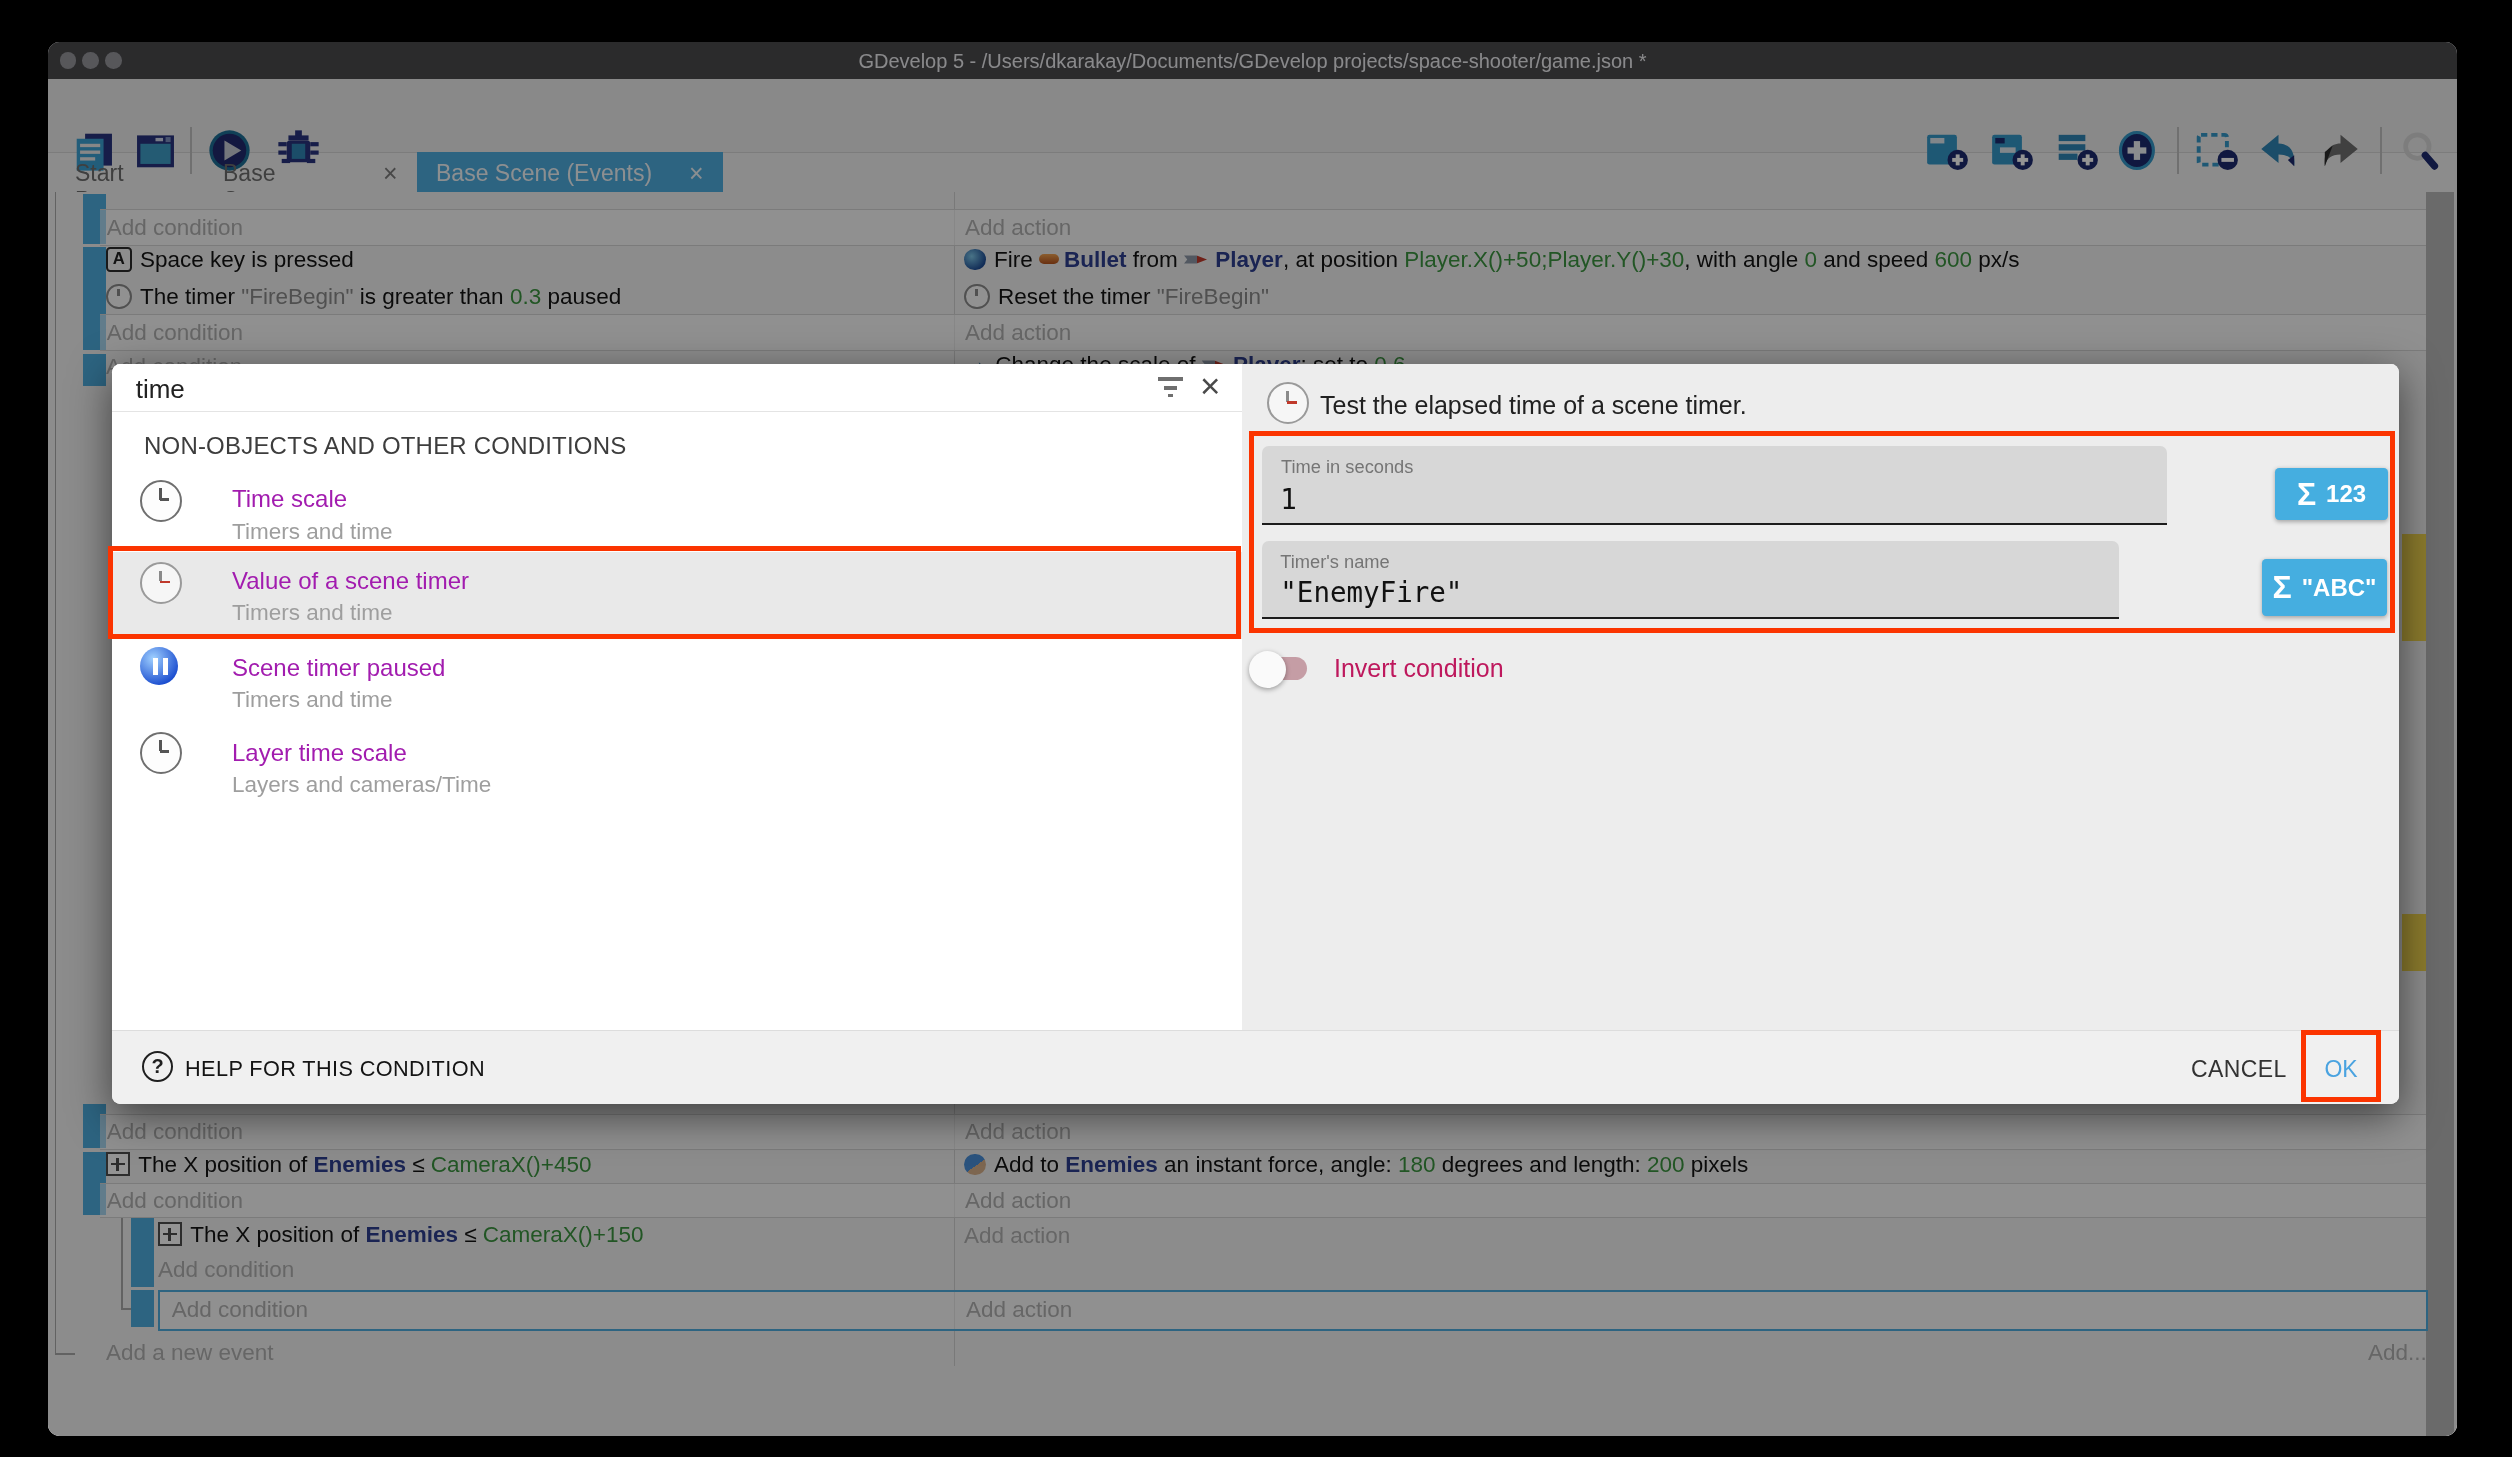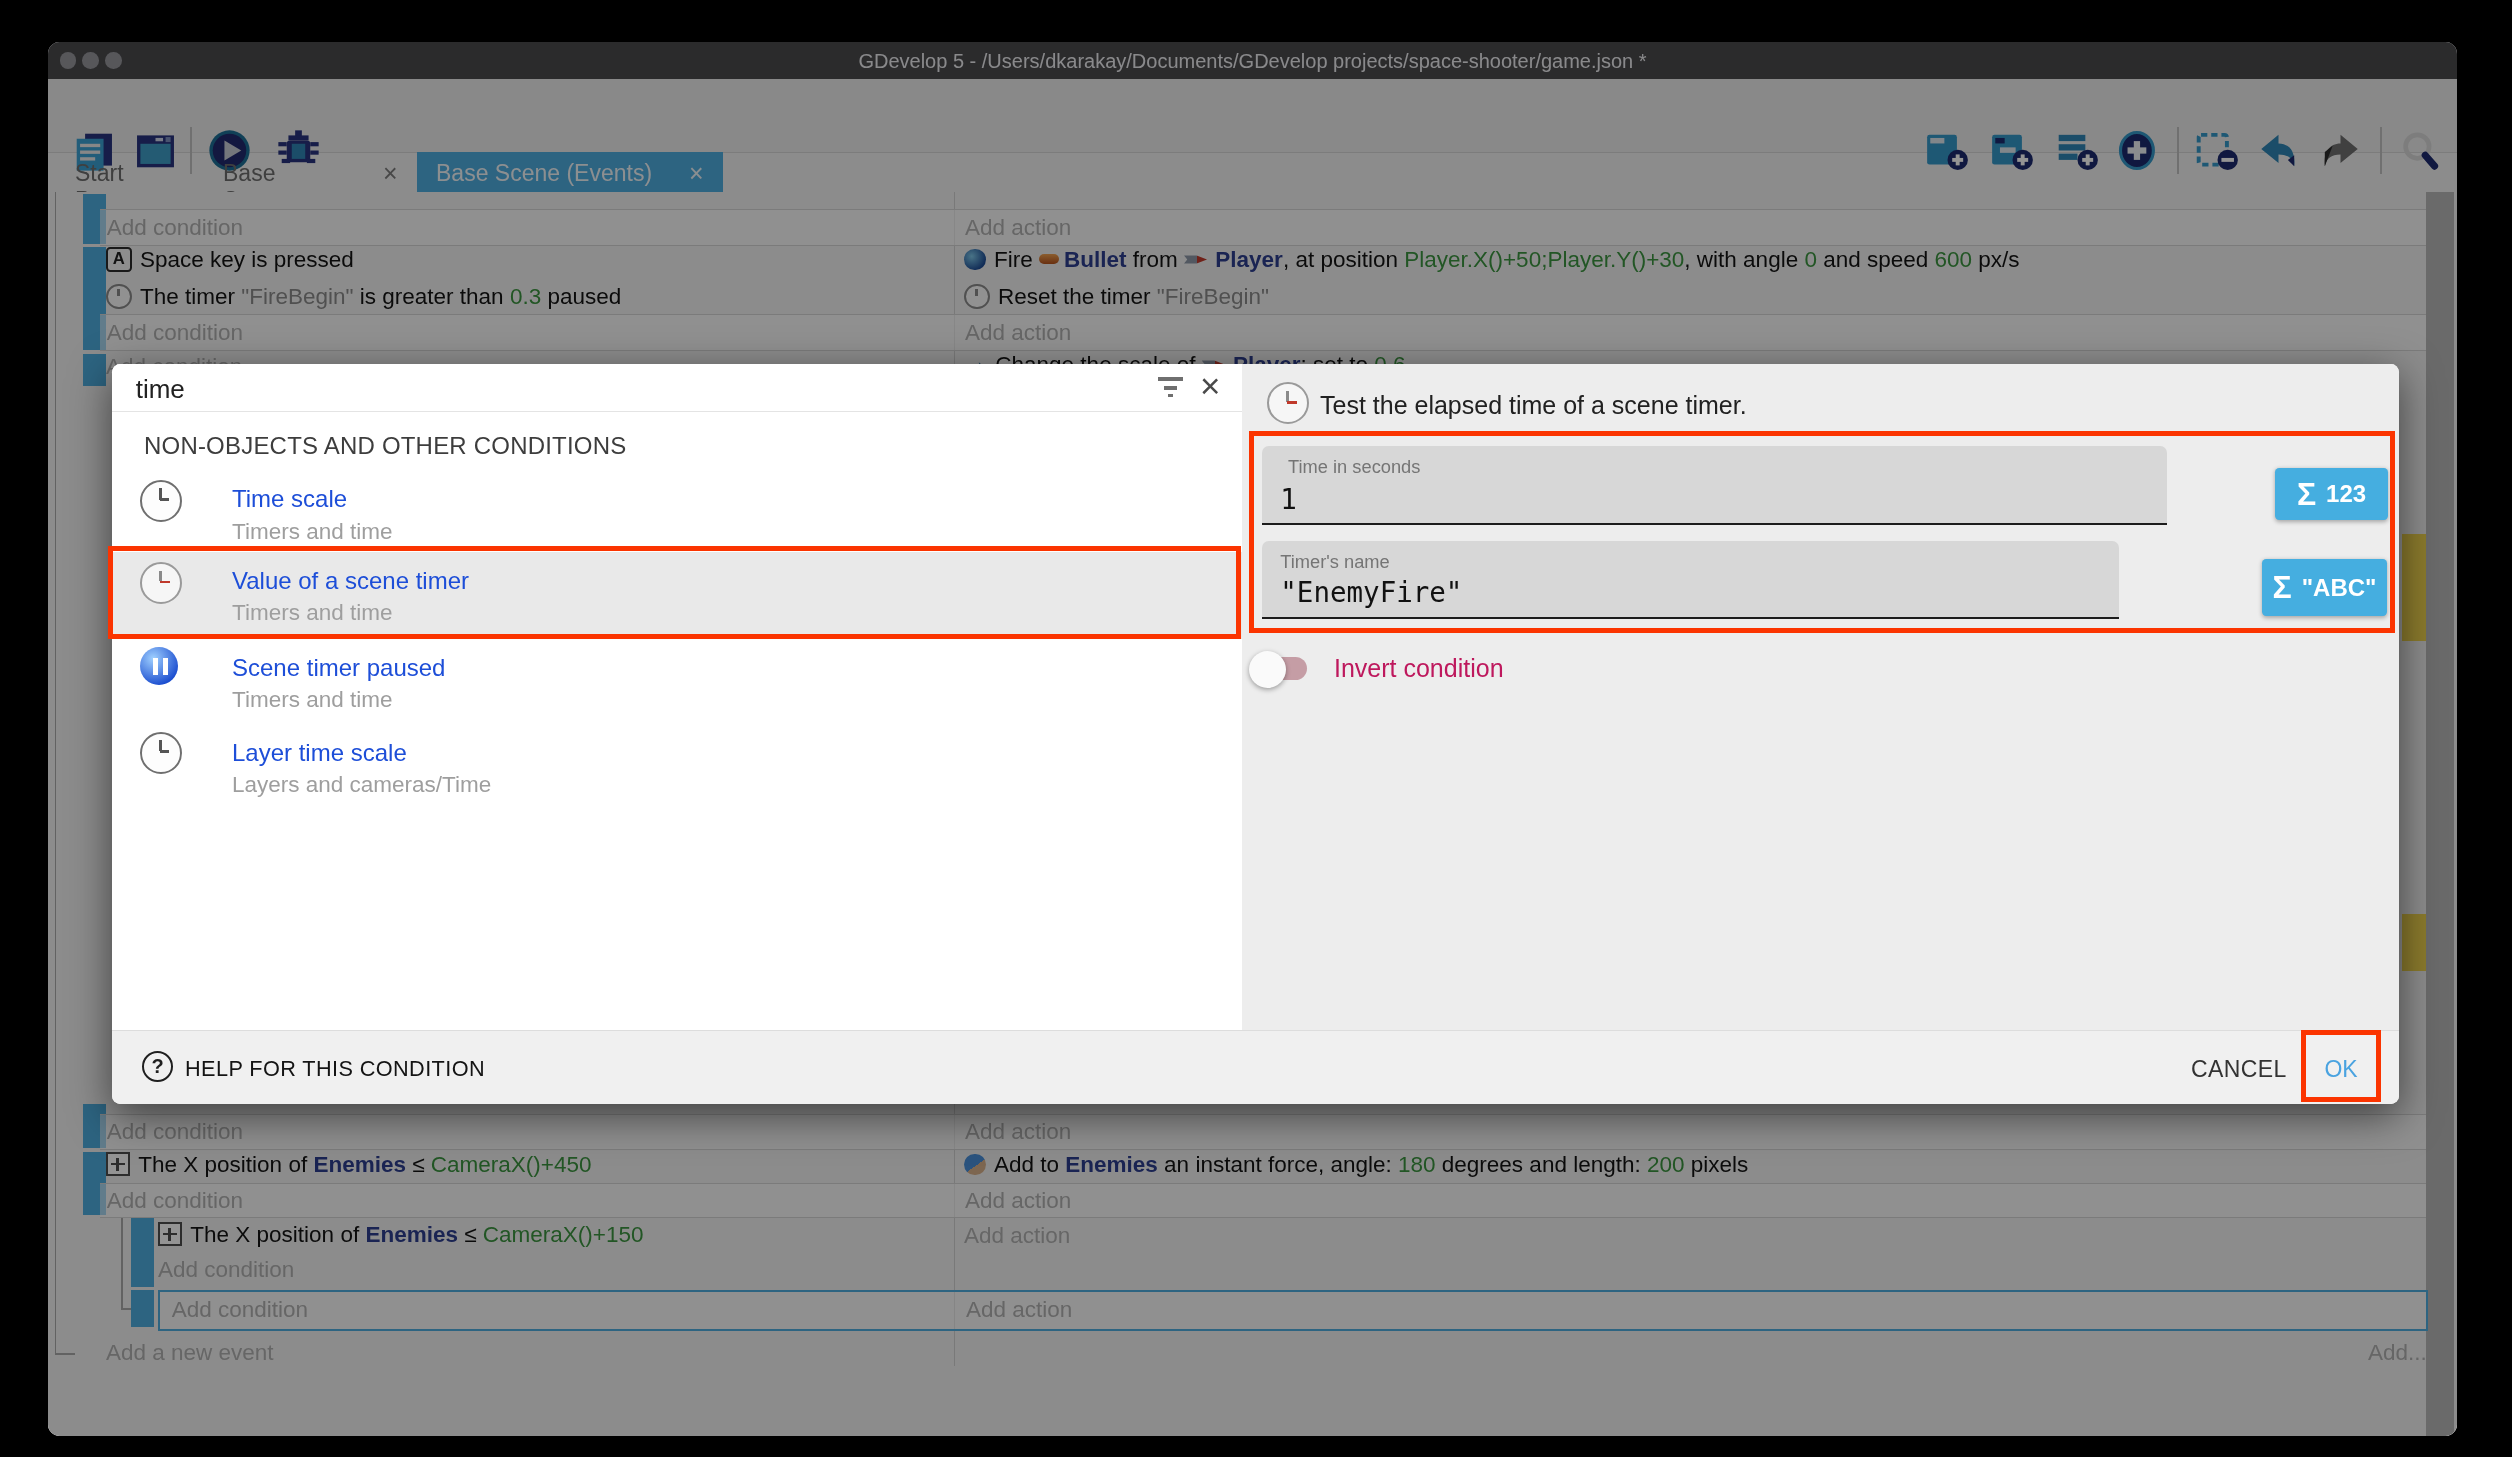--- a/index.html
+++ b/index.html
@@ -65,21 +65,21 @@
   #dlg-left{left:0;top:0;width:1130px;height:666px;background:#fff;}
   #dlg-search-input{left:21.7px;top:6.7px;width:833px;height:35px;border:none;outline:none;
        font-size:26px;color:#222;font-family:"Liberation Sans",sans-serif;background:transparent;}
   .filter-icon{left:1046px;top:13.3px;width:25px;height:20px;
      background:linear-gradient(#6f6f6f,#6f6f6f) 0 0/25px 4.2px no-repeat,
                 linear-gradient(#6f6f6f,#6f6f6f) 5.8px 8.3px/13.3px 4.2px no-repeat,
                 linear-gradient(#6f6f6f,#6f6f6f) 10px 16.7px/5px 4.2px no-repeat;}
   .dlg-close{left:1088px;top:1.7px;font-size:35px;color:#4a4a4a;}
   #dlg-search-divider{left:0;top:47px;width:1130px;height:0.8px;background:#e4e4e4;}
   #dlg-section-header{left:32px;top:68px;font-size:24px;color:#3d3d3d;letter-spacing:0.2px;}
-  .dlg-item-title{font-size:24px;color:#1d4ed8;}
+  .dlg-item-title{font-size:24px;color:#a21caf;}
   .dlg-item-sub{font-size:22.5px;color:#9e9e9e;}
   .dlg-item-sel{left:0;width:1130px;background:#e9e9e9;}
   .clock-icon{width:38px;height:38px;border:2.5px solid #6f6f6f;border-radius:50%;background:#fdfdfd;}
   .clock-icon::before{content:"";position:absolute;left:50%;top:5.8px;width:2.5px;height:11.7px;margin-left:-1.7px;background:#555;}
   .clock-icon::after{content:"";position:absolute;left:50%;top:16px;width:9.2px;height:2.5px;margin-left:-0.8px;background:#555;}
   .alarm-clock-icon{width:38px;height:38px;border:2.5px solid #9a9a9a;border-radius:50%;background:#f6f6f6;}
   .alarm-clock-icon::before{content:"";position:absolute;left:50%;top:6.7px;width:2.5px;height:10.8px;margin-left:-1.7px;background:#8a8a8a;}
   .alarm-clock-icon::after{content:"";position:absolute;left:50%;top:16.7px;width:10px;height:2.5px;margin-left:-0.8px;background:#c0392b;}
   .pause-timer-icon{width:38px;height:38px;border-radius:50%;background:radial-gradient(circle at 35% 30%,#9fd0ff,#1d4fd0 75%);}
   .pause-timer-icon::before{content:"";position:absolute;left:12.5px;top:10.8px;width:15px;height:16.7px;
@@ -327,21 +327,21 @@
     </div>
   </div>
 
   <div id="dlg-vsep" class="abs"></div>
 
   <div id="dlg-right" class="abs">
     <span class="ic alarm-clock-icon abs" style="left:25px;top:21.7px;"></span>
     <div id="dlg-detail-header" class="abs">Test the elapsed time of a scene timer.</div>
 
     <div class="field abs" style="left:20px;top:82px;width:905px;height:77px;">
-      <span class="field-label abs" style="left:26px;top:10px;">Time in seconds</span>
+      <span class="field-label abs" style="left:19px;top:10px;">Time in seconds</span>
       <span class="field-value abs" style="left:18.3px;top:37px;">1</span>
     </div>
     <div class="sigma-btn abs" style="left:1033px;top:104px;width:113px;height:52px;">
       <span class="sigma-glyph">Σ</span>
       <span class="sigma-sub">123</span>
     </div>
 
     <div class="field abs" style="left:20px;top:177px;width:857px;height:76px;">
       <span class="field-label abs" style="left:18.3px;top:10px;">Timer's name</span>
       <span class="field-value abs" style="left:18.3px;top:35px;">"EnemyFire"</span>

